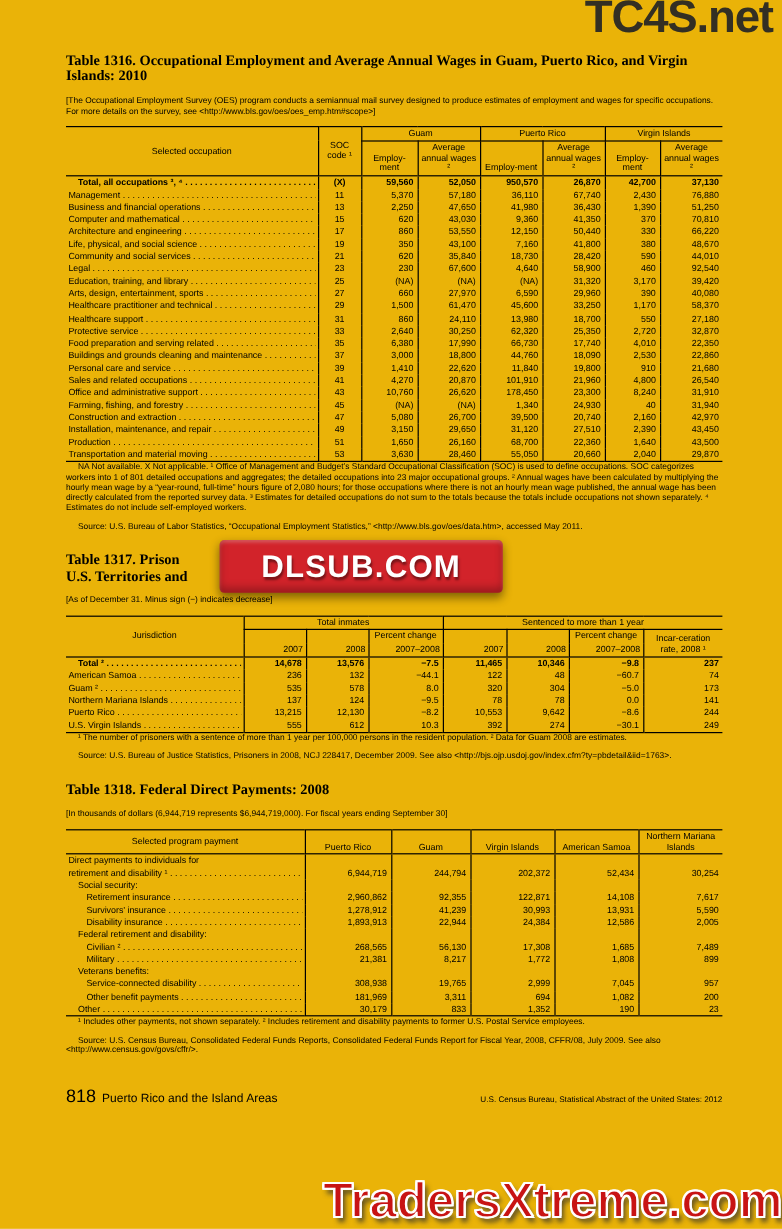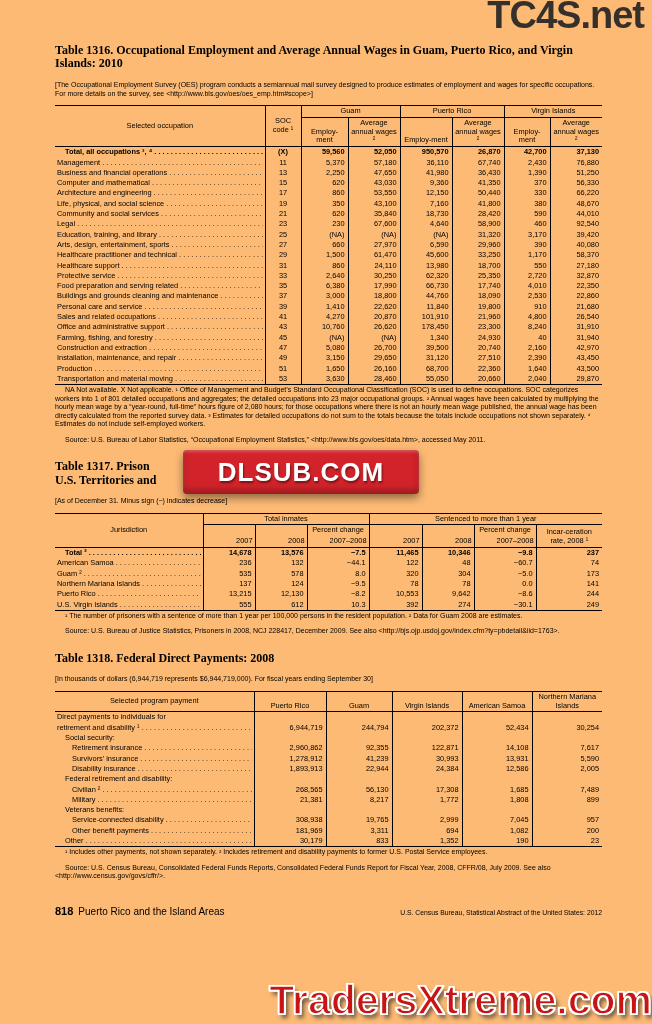--- a/index.html
+++ b/index.html
@@ -1,17 +1,17 @@
 <!DOCTYPE html>
 <html><head>
 <meta charset="utf-8">
 <style>
   html,body{margin:0;padding:0}
   body{background:#ffffff}
-  .page{position:relative;width:652px;height:1024px;background:#fdba74;overflow:hidden;
+  .page{position:relative;width:652px;height:1024px;background:#eab308;overflow:hidden;
         font-family:"Liberation Sans",sans-serif;color:#000}
   .content{position:absolute;left:55px;top:34px;width:547px}
 
   
   .wm-top{position:absolute;top:-6px;right:8px;z-index:6;font-family:"Liberation Sans",sans-serif;
           font-weight:bold;font-size:38px;letter-spacing:-1px;color:#262626;opacity:.93}
   .wm-dlsub{position:absolute;left:128px;top:-10px;width:236px;height:44px;z-index:6;
             display:flex;align-items:center;justify-content:center;
             background:#d2232a;border-radius:4px;
             box-shadow:0 4px 8px rgba(0,0,0,.45), inset 0 -4px 7px rgba(0,0,0,.28), inset 0 2px 3px rgba(255,255,255,.25);
@@ -45,21 +45,21 @@
   .occ-line,.lbl-pre{white-space:nowrap;overflow:hidden}
   .ind1{padding-left:10px}
   .ind2{padding-left:17px}
   tr.bold td{font-weight:bold}
 
   .footnote,.source{font-size:7px;line-height:8.5px;text-indent:10px;margin-top:1px}
   .footnote:first-of-type{margin-top:3px}
 
   .footer{display:flex;justify-content:space-between;align-items:baseline;margin-top:24px}
   .footer-left{display:flex;align-items:baseline}
-  .page-num{font-weight:bold;font-size:11px}
+  .page-num{font-weight:normal;font-size:15px}
   .footer-sec-name{font-size:10px;margin-left:5px}
   .footer-source{font-size:6.8px}
 </style>
 </head>
 <body>
 
 <div class="page">
 
   <div class="wm-top">TC4S.net</div>
 
@@ -137,21 +137,21 @@
             <tr>
               <td class="occ">
                 <div class="occ-line"><span>Computer and mathematical</span><span class="leader">&nbsp;.&nbsp;.&nbsp;.&nbsp;.&nbsp;.&nbsp;.&nbsp;.&nbsp;.&nbsp;.&nbsp;.&nbsp;.&nbsp;.&nbsp;.&nbsp;.&nbsp;.&nbsp;.&nbsp;.&nbsp;.&nbsp;.&nbsp;.&nbsp;.&nbsp;.&nbsp;.&nbsp;.&nbsp;.&nbsp;.&nbsp;.&nbsp;.&nbsp;.&nbsp;.&nbsp;.&nbsp;.&nbsp;.&nbsp;.&nbsp;.&nbsp;.&nbsp;.&nbsp;.&nbsp;.&nbsp;.&nbsp;.&nbsp;.&nbsp;.&nbsp;.&nbsp;.&nbsp;.&nbsp;.&nbsp;.&nbsp;.&nbsp;.&nbsp;.&nbsp;.&nbsp;.&nbsp;.&nbsp;.&nbsp;.&nbsp;.&nbsp;.&nbsp;.&nbsp;.&nbsp;.&nbsp;.&nbsp;.&nbsp;.&nbsp;.&nbsp;.&nbsp;.&nbsp;.&nbsp;.&nbsp;.&nbsp;.&nbsp;.&nbsp;.&nbsp;.&nbsp;.&nbsp;.&nbsp;.&nbsp;.&nbsp;.&nbsp;.&nbsp;.&nbsp;.&nbsp;.&nbsp;.&nbsp;.&nbsp;.&nbsp;.&nbsp;.&nbsp;.&nbsp;.</span></div>
               </td>
               <td class="c">15</td>
               <td class="n">620</td>
               <td class="n">43,030</td>
               <td class="n">9,360</td>
               <td class="n">41,350</td>
               <td class="n">370</td>
-              <td class="n">56,330</td>
+              <td class="n">70,810</td>
             </tr>
             <tr>
               <td class="occ">
                 <div class="occ-line"><span>Architecture and engineering</span><span class="leader">&nbsp;.&nbsp;.&nbsp;.&nbsp;.&nbsp;.&nbsp;.&nbsp;.&nbsp;.&nbsp;.&nbsp;.&nbsp;.&nbsp;.&nbsp;.&nbsp;.&nbsp;.&nbsp;.&nbsp;.&nbsp;.&nbsp;.&nbsp;.&nbsp;.&nbsp;.&nbsp;.&nbsp;.&nbsp;.&nbsp;.&nbsp;.&nbsp;.&nbsp;.&nbsp;.&nbsp;.&nbsp;.&nbsp;.&nbsp;.&nbsp;.&nbsp;.&nbsp;.&nbsp;.&nbsp;.&nbsp;.&nbsp;.&nbsp;.&nbsp;.&nbsp;.&nbsp;.&nbsp;.&nbsp;.&nbsp;.&nbsp;.&nbsp;.&nbsp;.&nbsp;.&nbsp;.&nbsp;.&nbsp;.&nbsp;.&nbsp;.&nbsp;.&nbsp;.&nbsp;.&nbsp;.&nbsp;.&nbsp;.&nbsp;.&nbsp;.&nbsp;.&nbsp;.&nbsp;.&nbsp;.&nbsp;.&nbsp;.&nbsp;.&nbsp;.&nbsp;.&nbsp;.&nbsp;.&nbsp;.&nbsp;.&nbsp;.&nbsp;.&nbsp;.&nbsp;.&nbsp;.&nbsp;.&nbsp;.&nbsp;.&nbsp;.&nbsp;.&nbsp;.&nbsp;.</span></div>
               </td>
               <td class="c">17</td>
               <td class="n">860</td>
               <td class="n">53,550</td>
               <td class="n">12,150</td>
               <td class="n">50,440</td>

